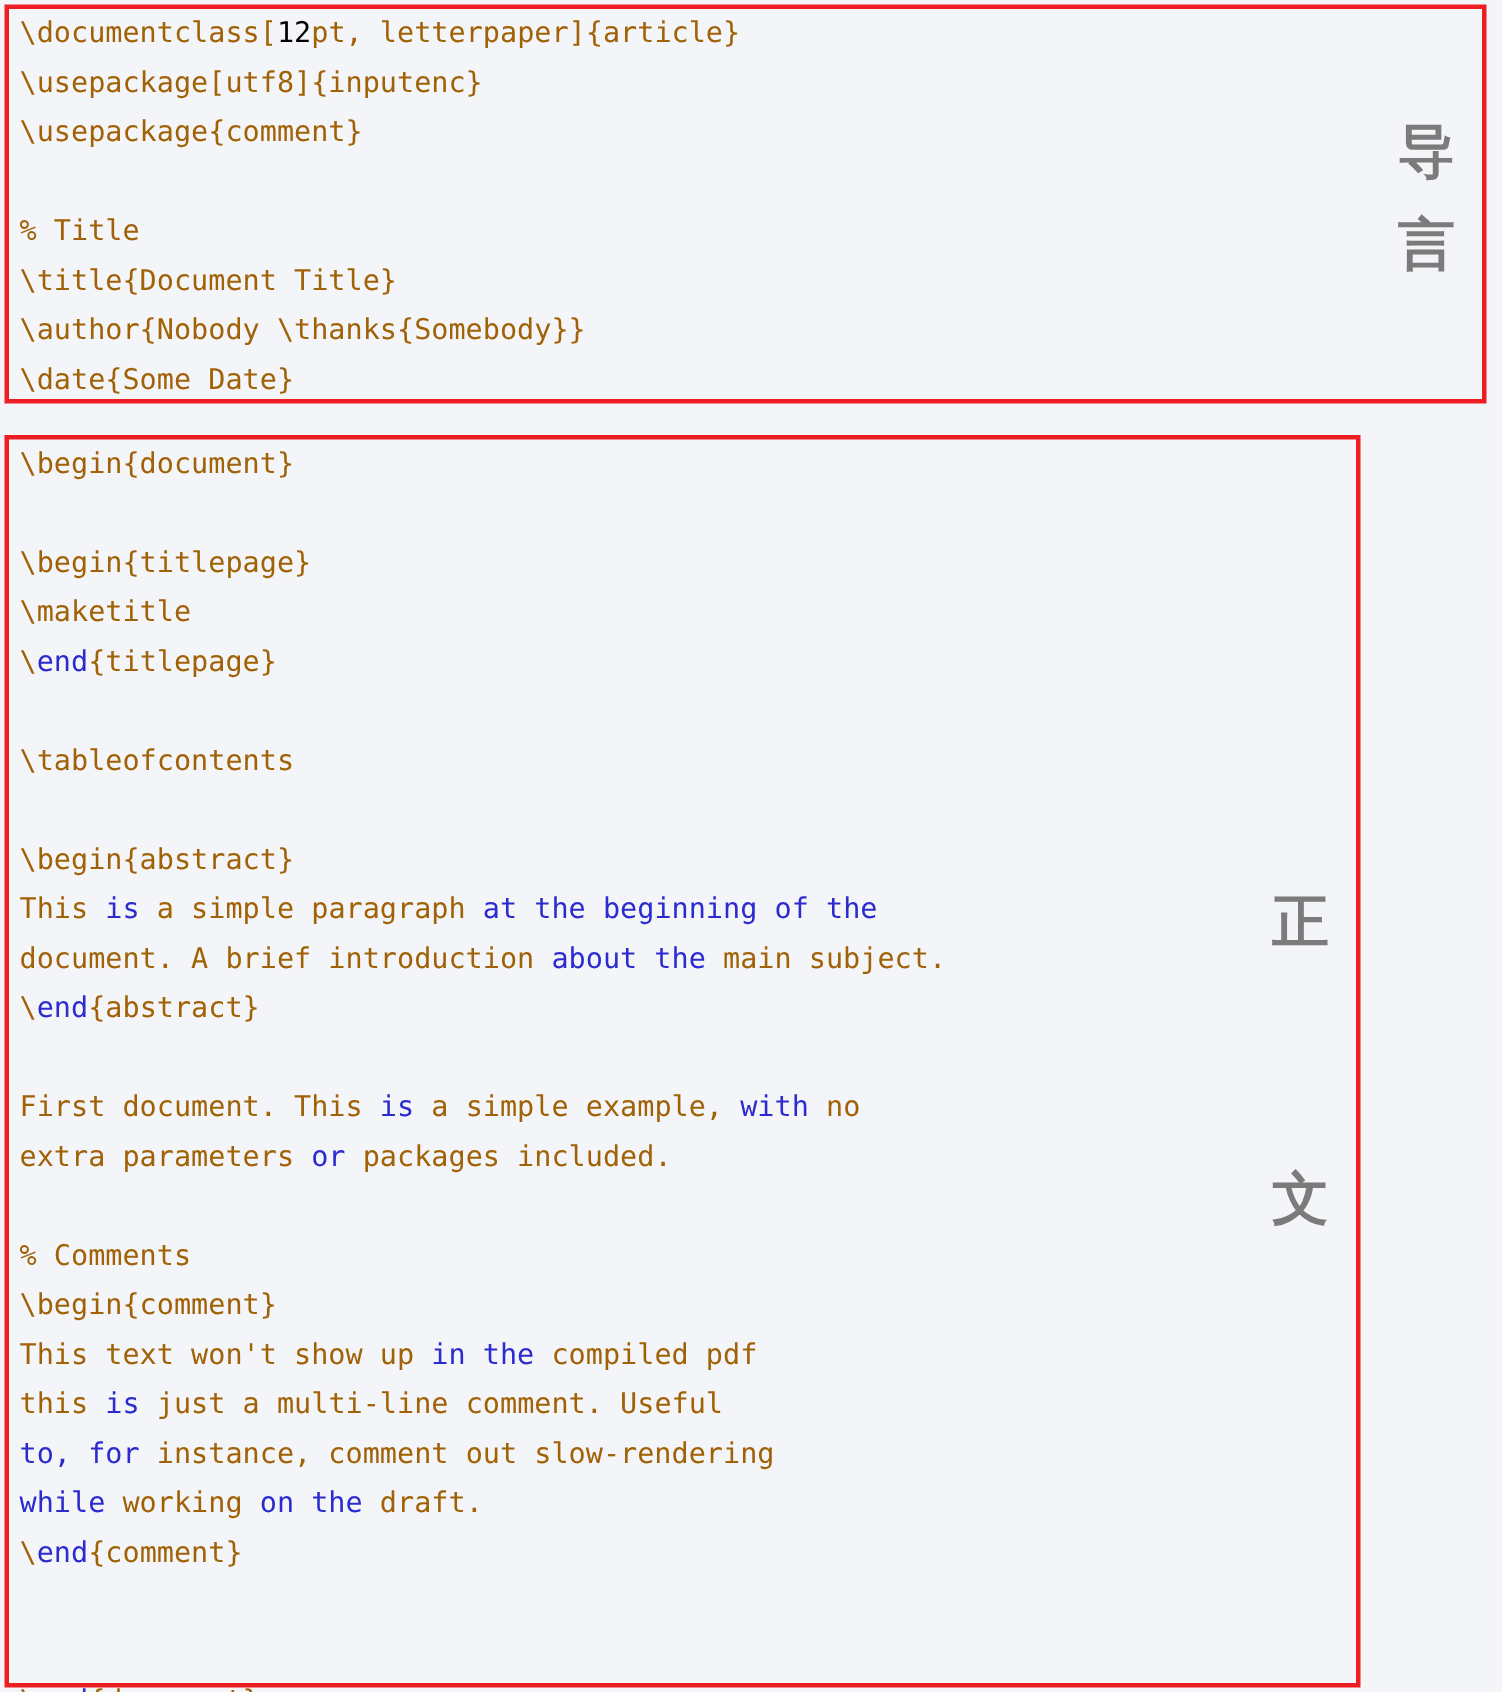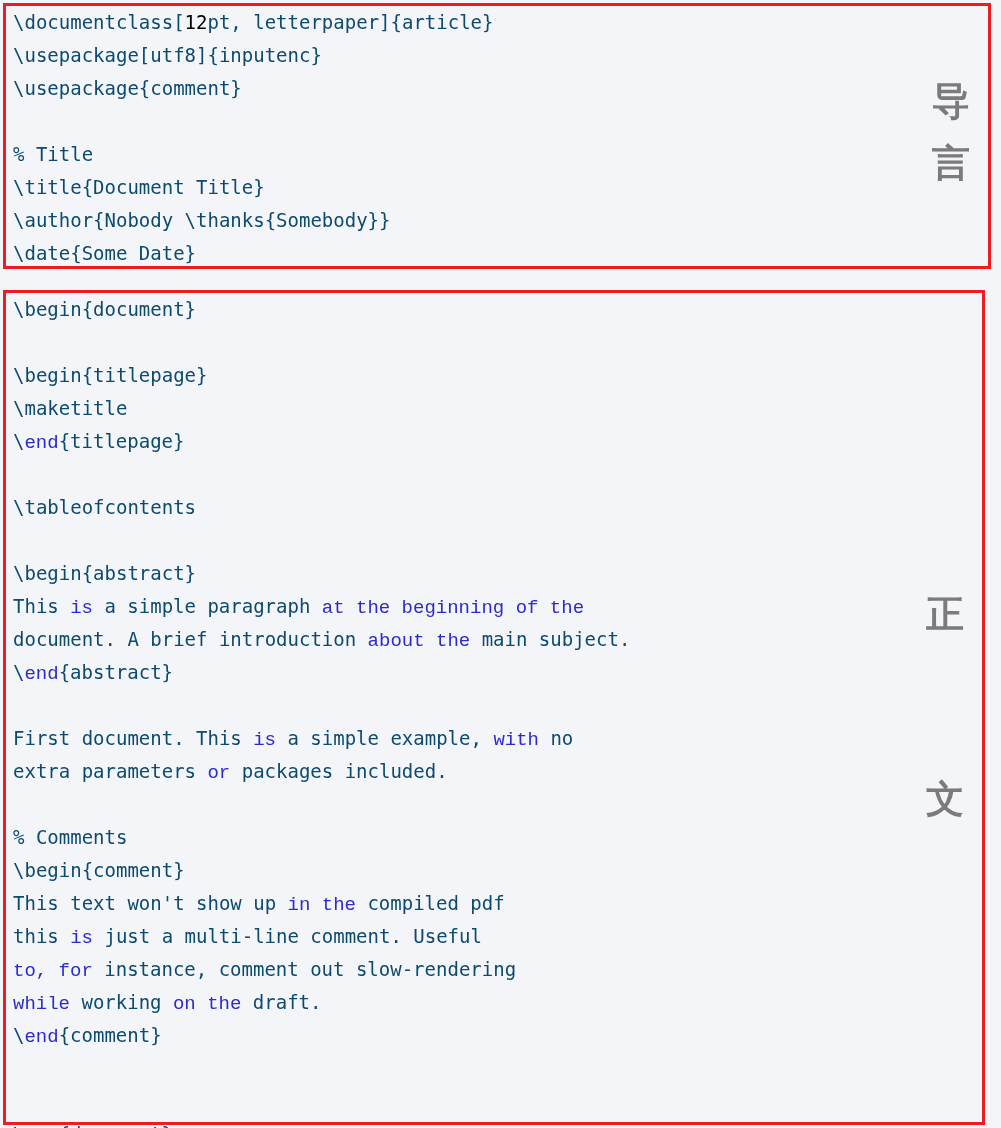--- a/index.html
+++ b/index.html
@@ -21,41 +21,41 @@
     background: #f4f5f8;
     box-sizing: border-box;
   }
   #preamble-block {
     top: 3px;
     width: 988px;
     height: 266px;
   }
   #body-block {
     top: 290px;
-    width: 982px;
+    width: 904px;
     height: 835px;
   }
   .code-lines {
     position: absolute;
     top: 0;
     left: 7px;
     right: 0;
     bottom: 0;
     font-size: 19px;
     line-height: 33px;
     white-space: pre;
     color: #1c1c1c;
   }
   .ln {
     height: 33px;
     white-space: pre;
   }
-  .kw { color: #2b2bd0; font-family: Liberation Mono, monospace; }
+  .kw { color: #2b2bd0; }
   .num { color: #000000; }
-  .plain { color: #0c4a6e; }
+  .plain { color: #a16207; }
   .cjk-marker {
     position: absolute;
     right: 18px;
     color: #7b7b7b;
     font-family: "DejaVu Sans", sans-serif;
     font-size: 38px;
     font-weight: bold;
     line-height: 1;
     letter-spacing: 0;
   }

